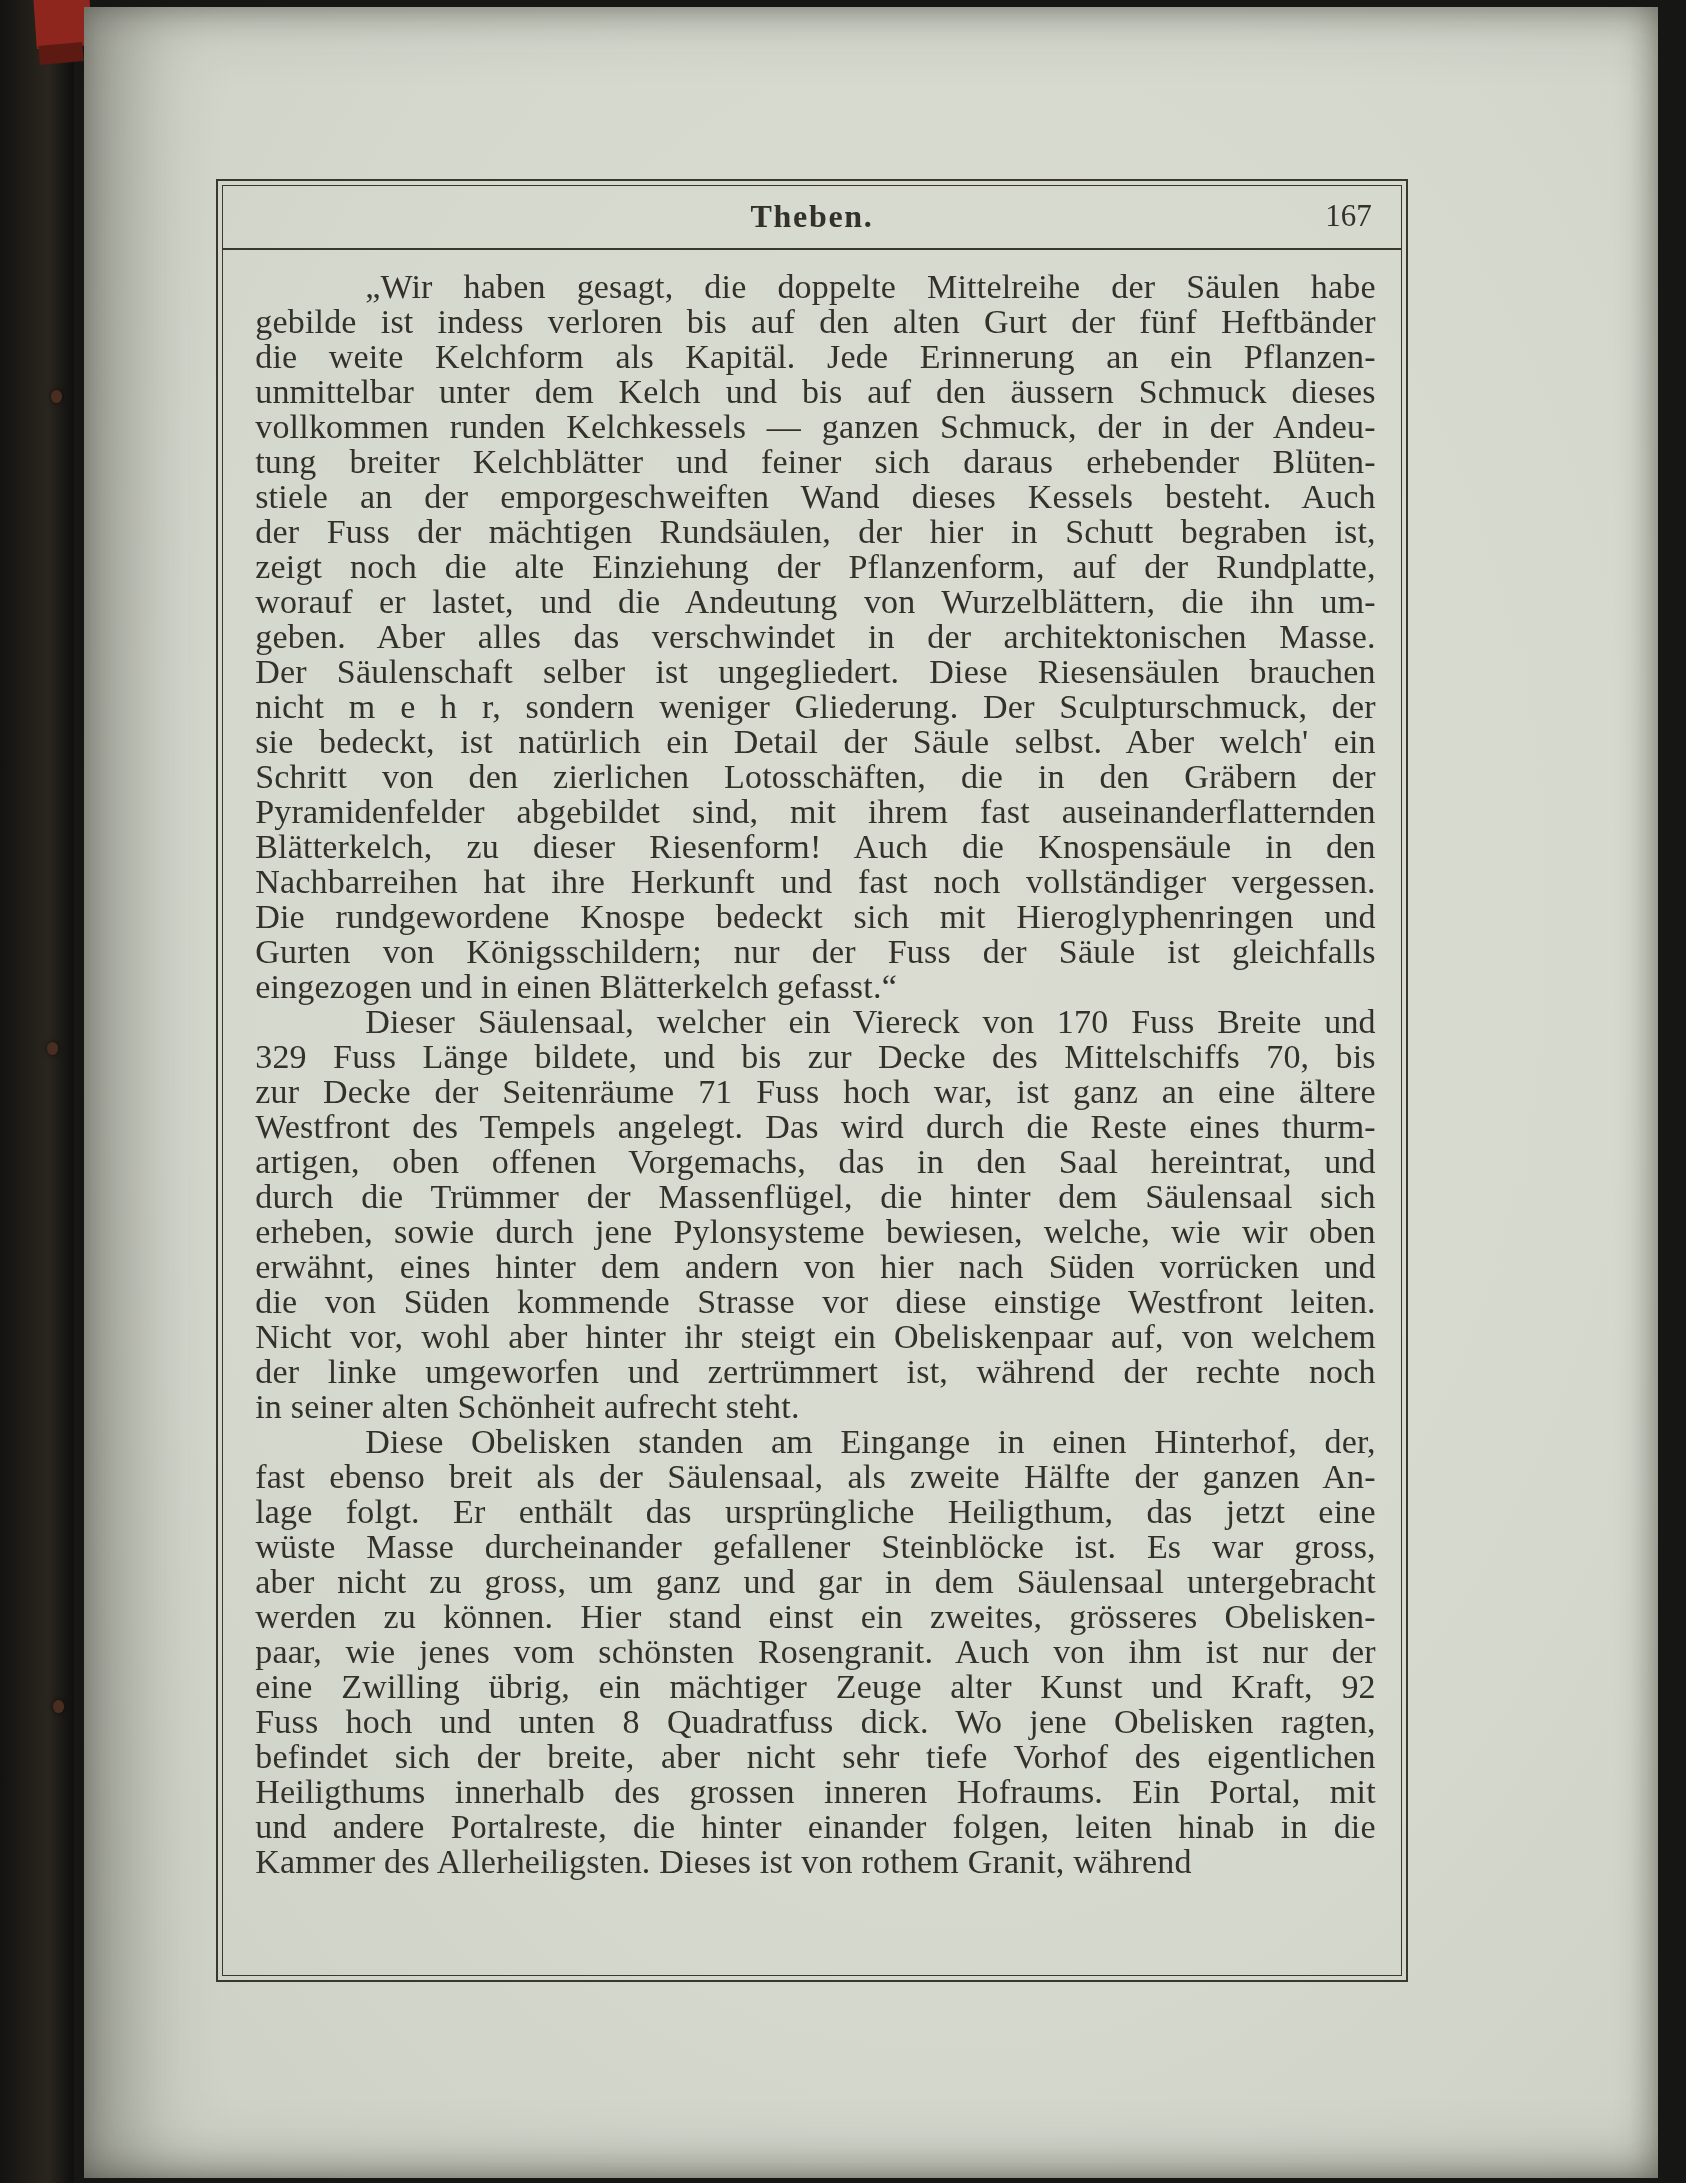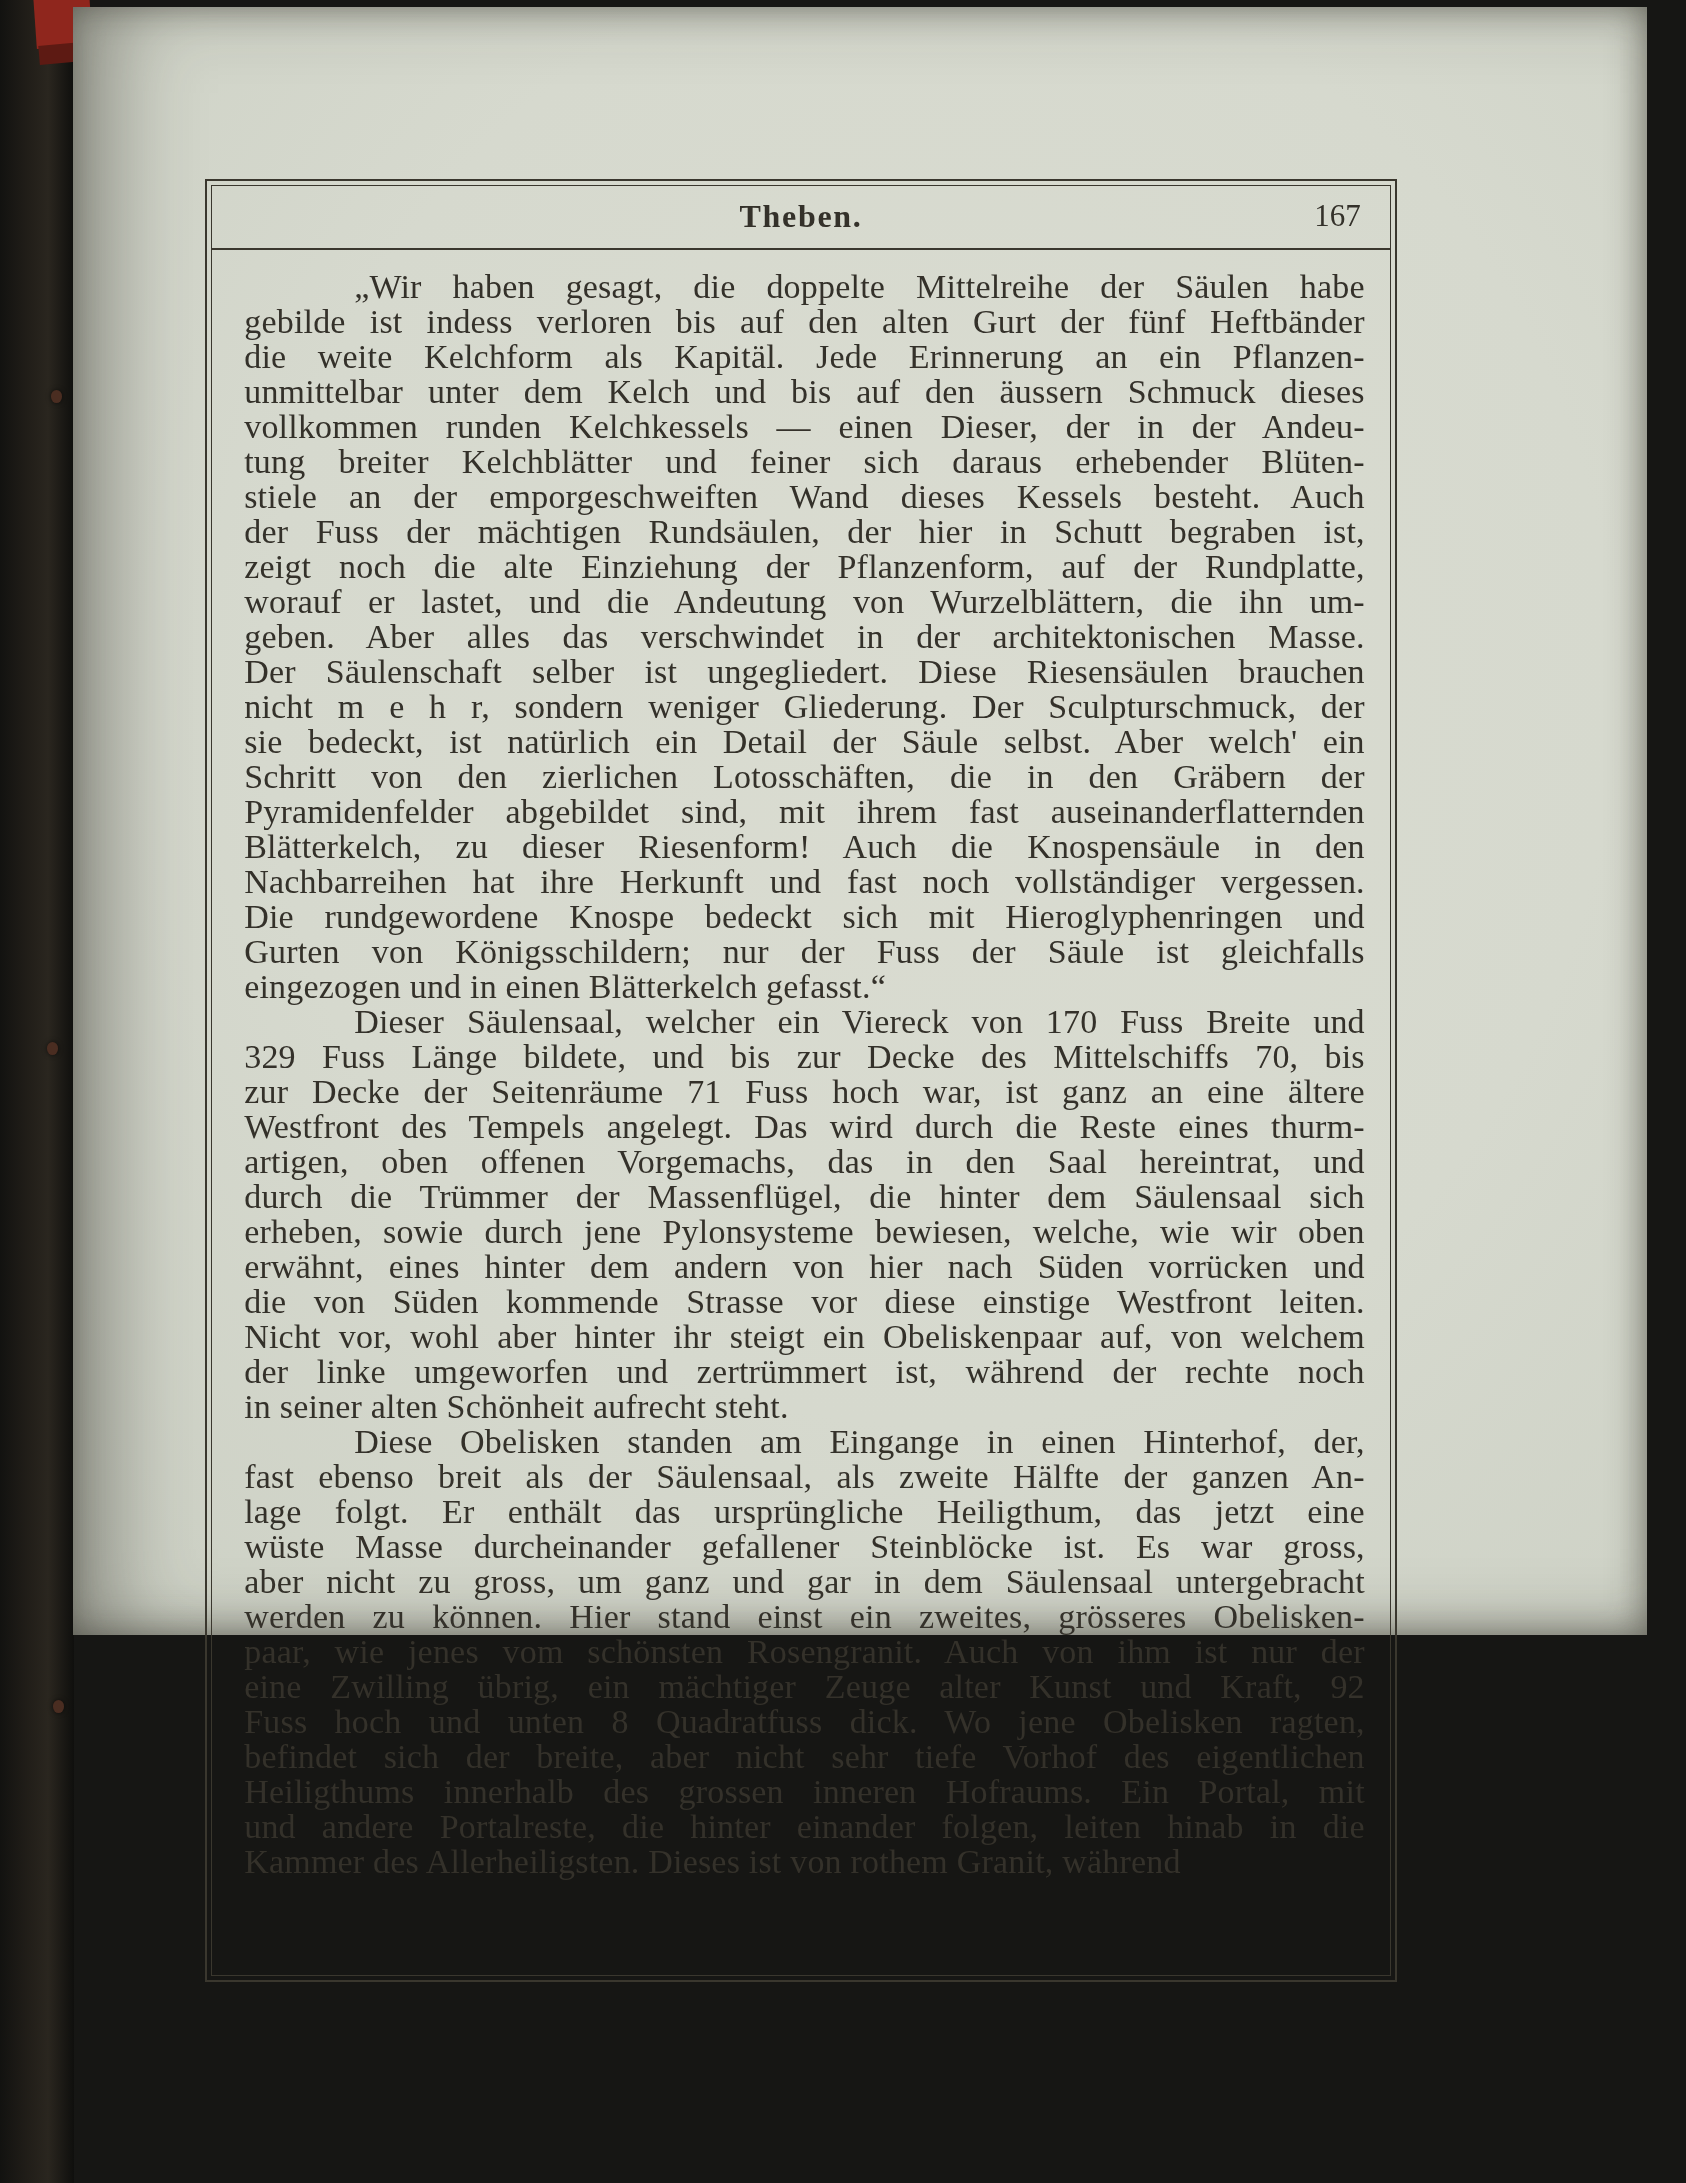--- a/index.html
+++ b/index.html
@@ -43,22 +43,22 @@
     border-radius: 50%;
     background: #4a2d21;
     box-shadow: 0 0 5px rgba(0,0,0,0.6);
   }
   .hole1 { left: 51px; top: 390px; }
   .hole2 { left: 47px; top: 1042px; }
   .hole3 { left: 53px; top: 1700px; }
   
   .paper {
     position: absolute;
-    left: 73px; top: 6.7px;
-    width: 1574px; height: 1628px;
+    left: 84px; top: 6.7px;
+    width: 1574px; height: 2171px;
     background: radial-gradient(ellipse at 55% 42%, #dadcd1 0%, #d6d9ce 55%, #ccd0c4 100%);
     box-shadow:
       inset 59px 0 93px -25px rgba(40, 38, 30, 0.45),
       inset -15px 0 34px -8.4px rgba(60, 58, 48, 0.35),
       inset 0 -17px 42px -12.6px rgba(60, 58, 48, 0.35),
       inset 0 11.8px 34px -10px rgba(60, 58, 48, 0.25);
   }
   
   .frame-outer {
     position: absolute;
@@ -138,21 +138,21 @@
           <div class="head-title">Theben.</div>
           <div class="head-number">167</div>
         </div>
 
         <div class="text-body">
             <div class="paragraph">
               <div class="line first">„Wir haben gesagt, die doppelte Mittelreihe der Säulen habe</div>
               <div class="line">gebilde ist indess verloren bis auf den alten Gurt der fünf Heftbänder</div>
               <div class="line">die weite Kelchform als Kapitäl.  Jede Erinnerung an ein Pflanzen-</div>
               <div class="line">unmittelbar unter dem Kelch und bis auf den äussern Schmuck dieses</div>
-              <div class="line">vollkommen runden Kelchkessels — einen Dieser, der in der Andeu-</div>
+              <div class="line">vollkommen runden Kelchkessels — ganzen Schmuck, der in der Andeu-</div>
               <div class="line">tung breiter Kelchblätter und feiner sich daraus erhebender Blüten-</div>
               <div class="line">stiele an der emporgeschweiften Wand dieses Kessels besteht.  Auch</div>
               <div class="line">der Fuss der mächtigen Rundsäulen, der hier in Schutt begraben ist,</div>
               <div class="line">zeigt noch die alte Einziehung der Pflanzenform, auf der Rundplatte,</div>
               <div class="line">worauf er lastet, und die Andeutung von Wurzelblättern, die ihn um-</div>
               <div class="line">geben.  Aber alles das verschwindet in der architektonischen Masse.</div>
               <div class="line">Der Säulenschaft selber ist ungegliedert.  Diese Riesensäulen brauchen</div>
               <div class="line">nicht m e h r, sondern weniger Gliederung.  Der Sculpturschmuck, der</div>
               <div class="line">sie bedeckt, ist natürlich ein Detail der Säule selbst.  Aber welch' ein</div>
               <div class="line">Schritt von den zierlichen Lotosschäften, die in den Gräbern der</div>

